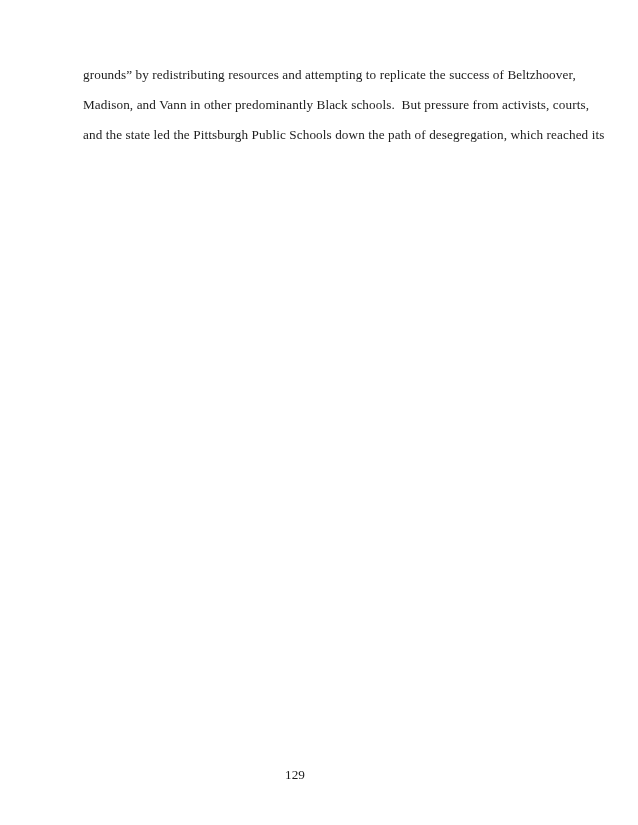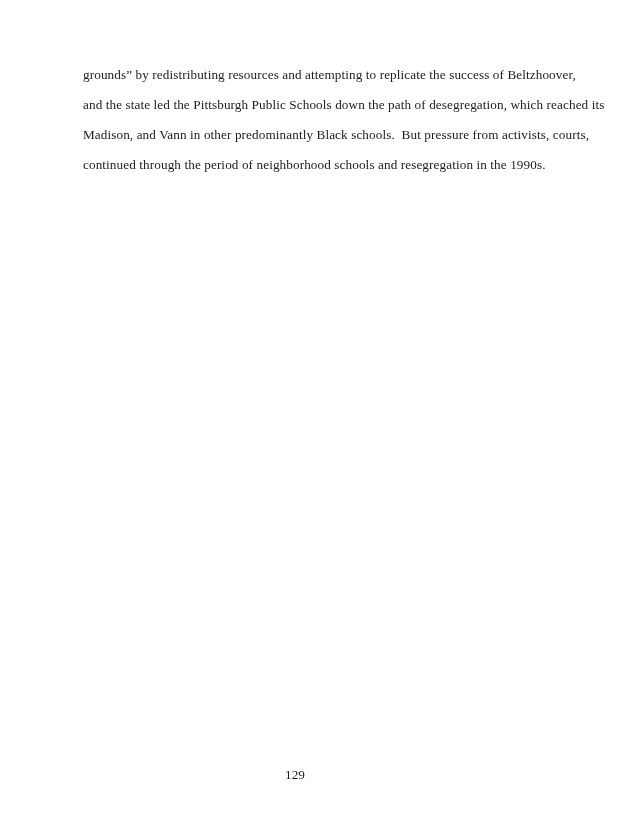--- a/index.html
+++ b/index.html
@@ -47,20 +47,19 @@
     line-height: 30px;
   }
 </style>
 </head>
 <body>
 
 <div class="page">
 
   <div class="body-paragraph">
     <div class="paragraph-line">grounds” by redistributing resources and attempting to replicate the success of Beltzhoover,</div>
+    <div class="paragraph-line">Madison, and Vann in other predominantly Black schools.  But pressure from activists, courts,</div>
     <div class="paragraph-line">and the state led the Pittsburgh Public Schools down the path of desegregation, which reached its</div>
-    <div class="paragraph-line">Madison, and Vann in other predominantly Black schools.  But pressure from activists, courts,</div>
-    <div class="paragraph-line">continued through the period of neighborhood schools and resegregation in the 1990s.</div>
   </div>
 
   <div class="page-footer">129</div>
 
 </div>
 
 </body></html>

